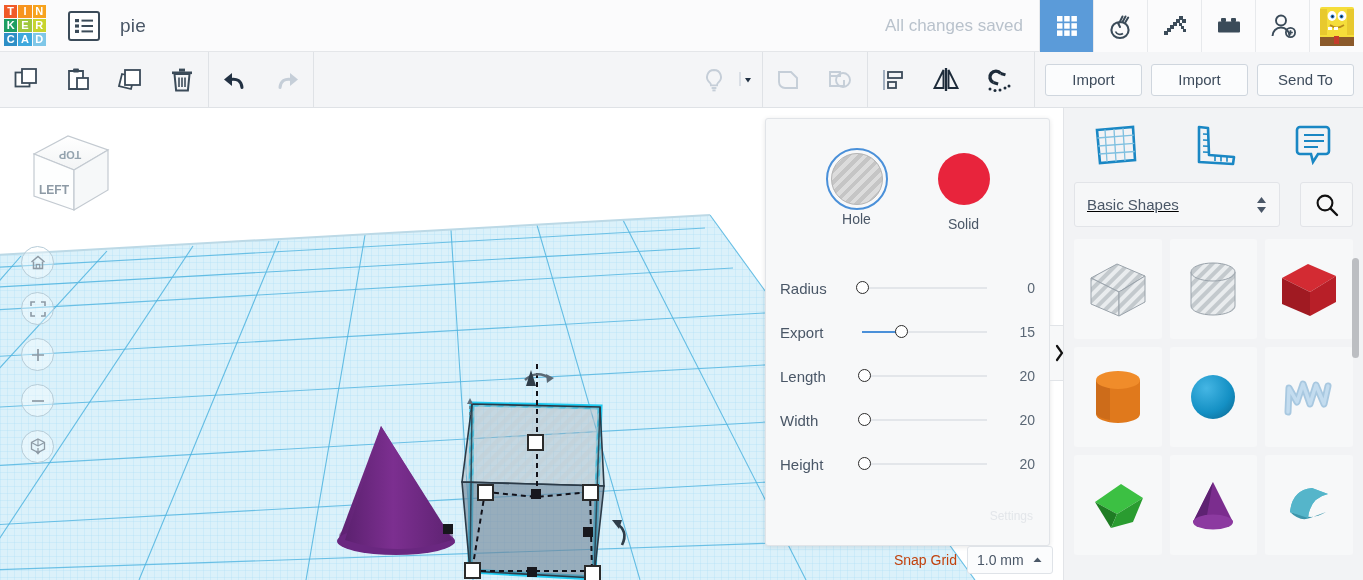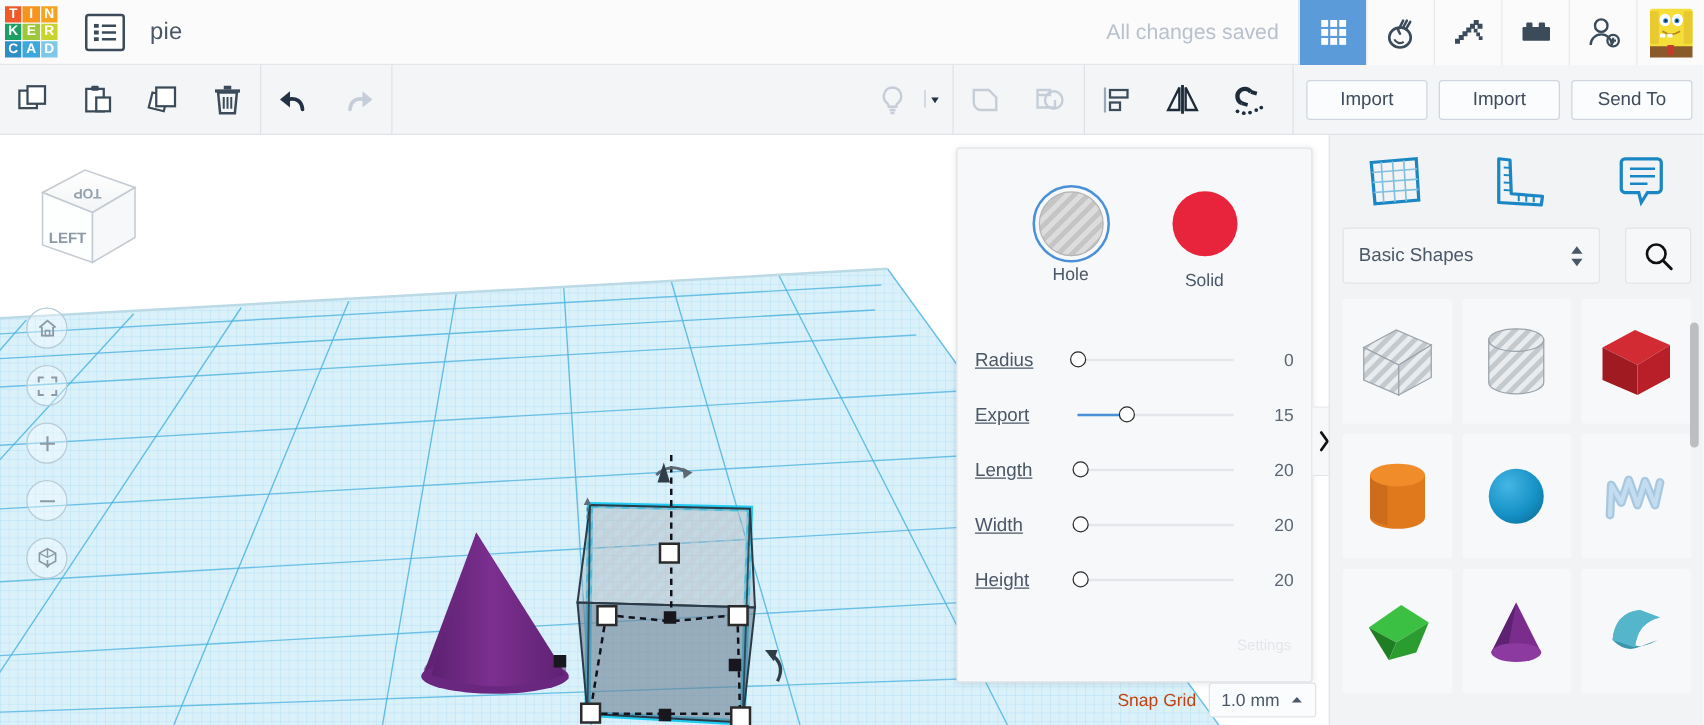--- a/index.html
+++ b/index.html
@@ -108,21 +108,21 @@
       #c5c5c5 0 4px, #dcdcdc 4px 8px);
   }
   .hole-ring {
     width: 62px; height: 62px; border-radius: 50%;
     border: 2px solid #4a90d9; display: flex; align-items: center; justify-content: center;
     margin: -5px auto;
   }
   .sh-label { font-size: 14px; color: #4a5767; margin-top: 11px; }
   .sliders { padding: 34px 0 0 0; }
   .srow { display: flex; align-items: center; height: 44px; padding: 0 14px; }
-  .slabel { width: 72px; font-size: 15px; color: #4a5767; text-decoration: underline; }
+  .slabel { width: 72px; font-size: 15px; color: #4a5767; }
   .strack {
     flex: 1 1 auto; height: 2px; background: #e3e6ea; position: relative; margin: 0 10px;
   }
   .sfill { position: absolute; left: 0; top: 0; height: 2px; background: #4a90d9; }
   .sknob {
     position: absolute; top: -6px; width: 13px; height: 13px; border-radius: 50%;
     background: #fff; border: 1.6px solid #2c2c2c; cursor: pointer;
   }
   .sval { width: 38px; text-align: right; font-size: 14px; color: #5a6775; }
   .settings-ghost {
@@ -150,21 +150,21 @@
 
   
   .rpanel {
     position: absolute; left: 1063px; top: 108px; width: 300px; height: 472px;
     background: #f2f3f5; border-left: 1px solid #e2e4e8;
   }
   .rp-icons { display: flex; height: 74px; align-items: center; }
   .rp-icon {
     flex: 1 1 0; display: flex; align-items: center; justify-content: center; cursor: pointer;
   }
-  .rp-search { display: flex; padding: 0 10px; gap: 20px; }
+  .rp-search { display: flex; padding: 0 10px; gap: 20px; text-decoration: underline; }
   .rp-select {
     flex: 1 1 auto; height: 45px; background: #f6f7f8;
     border: 1px solid #e2e4e8; border-radius: 3px;
     display: flex; align-items: center; padding: 0 12px;
     font-size: 15px; color: #4a5767; cursor: pointer;
   }
   .rp-select .spin { margin-left: auto; display: flex; flex-direction: column; gap: 2px; }
   .rp-searchbtn {
     width: 53px; height: 45px; background: #f6f7f8;
     border: 1px solid #e2e4e8; border-radius: 3px;

